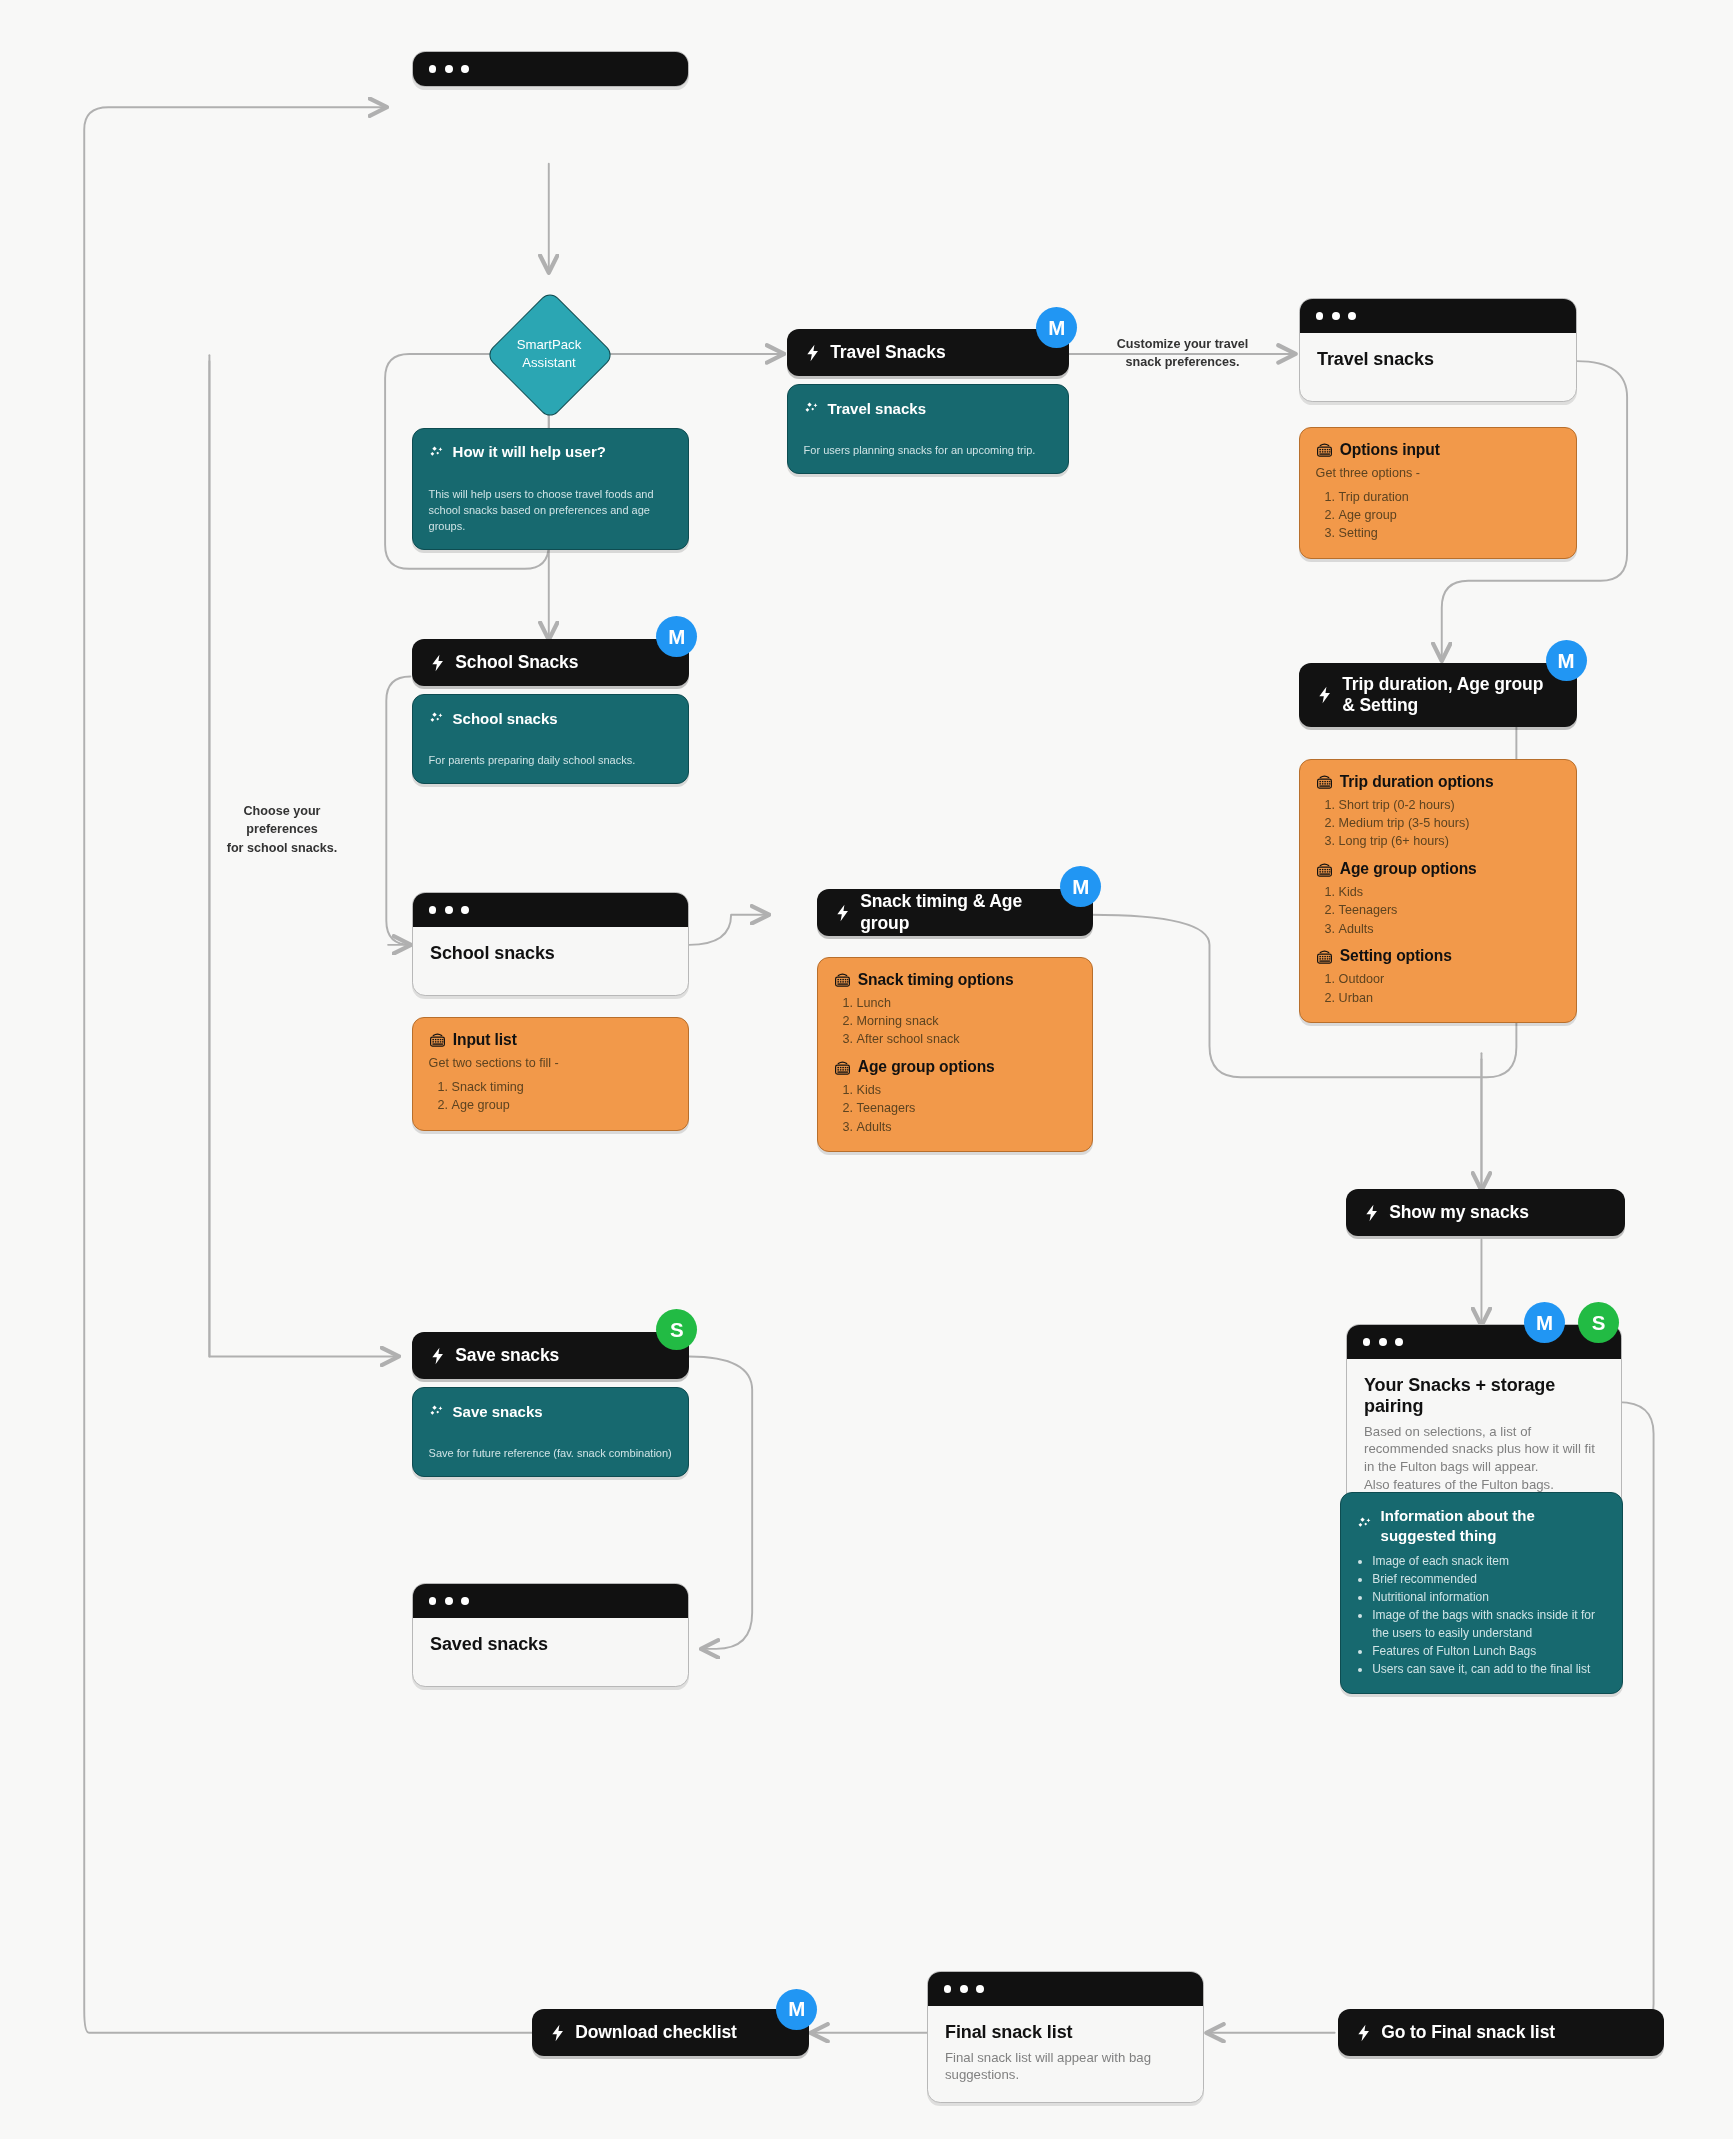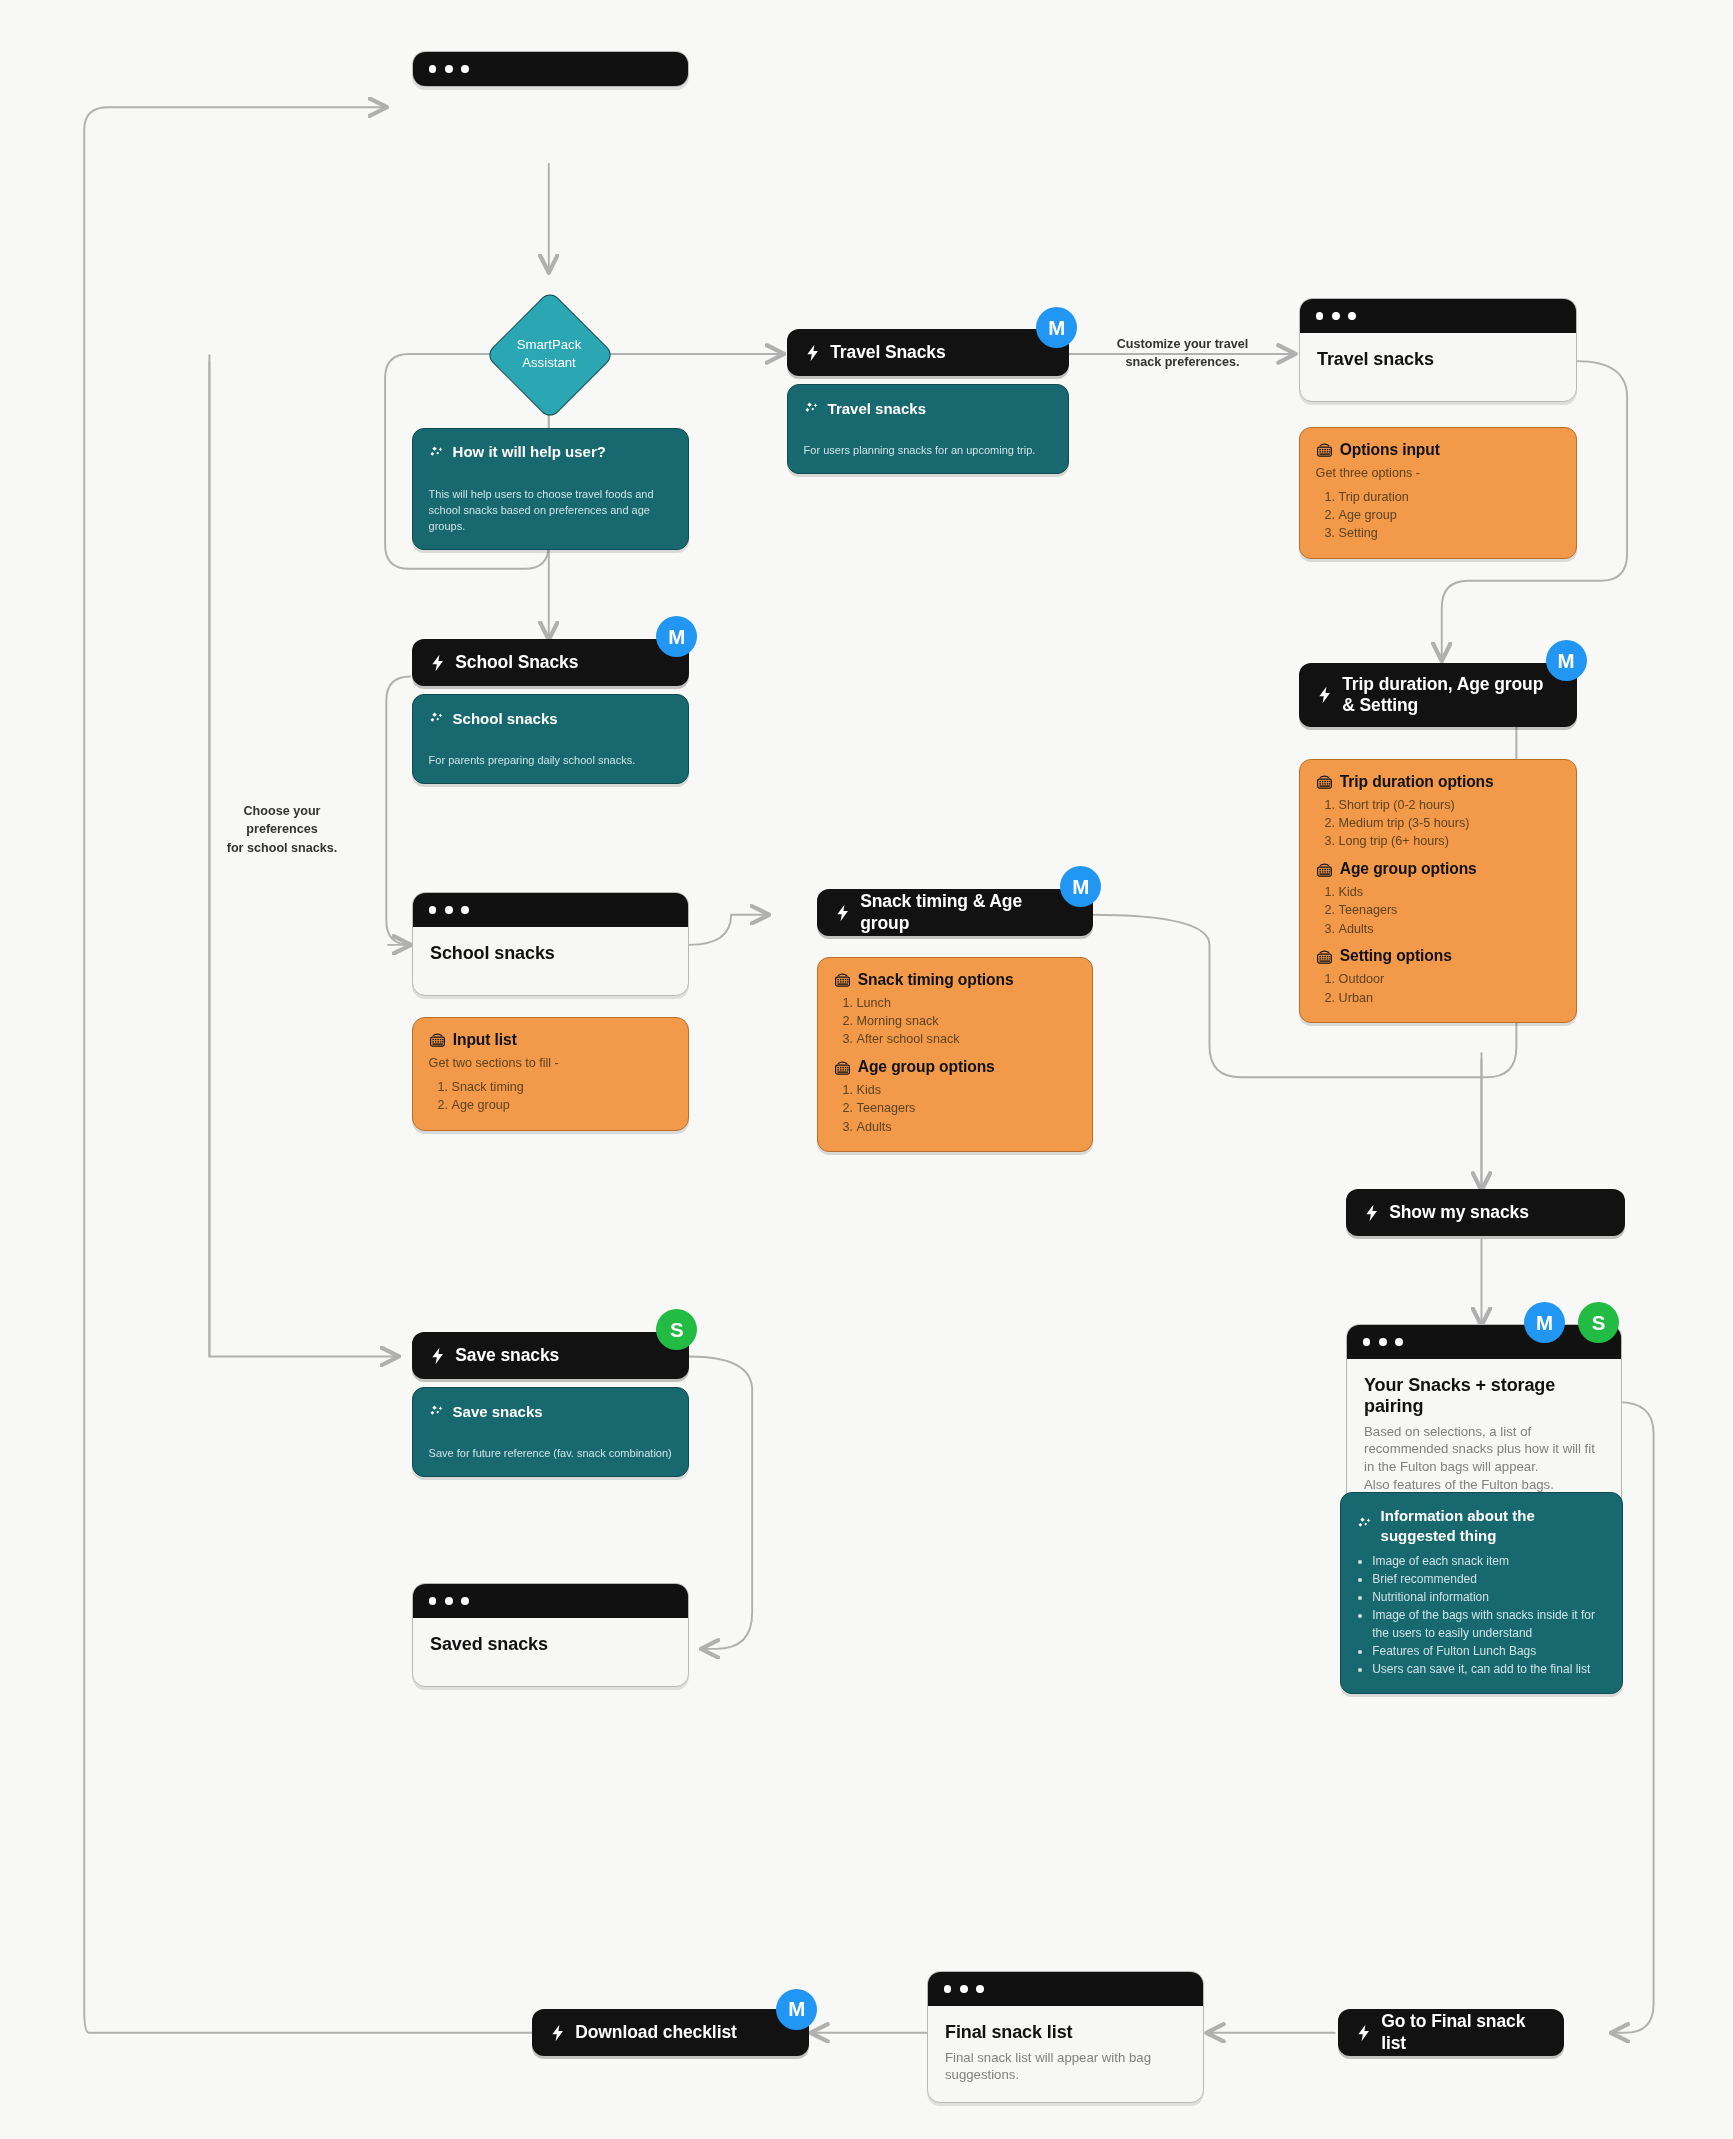--- a/index.html
+++ b/index.html
@@ -366,21 +366,21 @@
     <div class="titlebar">
       <span class="dot"></span>
       <span class="dot"></span>
       <span class="dot"></span>
     </div>
     <div class="body" style="padding-bottom:31px;">
       <div class="wtitle">School snacks</div>
     </div>
   </div>
 
-  <div class="node orange" style="left:412px;top:1017px;width:277px;border-radius:13px;">
+  <div class="node orange" style="left:412px;top:1017px;width:277px;">
     <div class="ohead">
       <svg class="kbd" viewBox="0 0 28 26">
         <path d="M7 6 Q14 1 21 6" fill="none" stroke="#111" stroke-width="2" stroke-linecap="round"></path>
         <rect x="2.5" y="8.5" width="23" height="15" rx="3" fill="none" stroke="#111" stroke-width="2"></rect>
         <g fill="#111">
             <rect x="5.5" y="11.5" width="2.6" height="2.3"></rect>
             <rect x="9.6" y="11.5" width="2.6" height="2.3"></rect>
             <rect x="13.7" y="11.5" width="2.6" height="2.3"></rect>
             <rect x="17.8" y="11.5" width="2.6" height="2.3"></rect>
             <rect x="21.6" y="11.5" width="2.2" height="2.3"></rect>
@@ -530,21 +530,21 @@
     <div class="titlebar">
       <span class="dot"></span>
       <span class="dot"></span>
       <span class="dot"></span>
     </div>
     <div class="body" style="padding-bottom:31px;">
       <div class="wtitle">Saved snacks</div>
     </div>
   </div>
 
-  <div class="node" style="left:1338px;top:2009px;width:226px;">
+  <div class="node" style="left:1338px;top:2009px;width:326px;">
     <div class="pill">
       <svg class="bolt" viewBox="0 0 24 28">
         <path d="M14.5 1 L3.5 16 L10.5 16 L8.5 27 L20 11 L13 11 Z" fill="#ffffff"></path>
       </svg>
       <span class="plabel">Go to Final snack list</span>
     </div>
   </div>
 
   <div class="node win" style="left:927px;top:1971px;width:277px;">
     <div class="titlebar">

